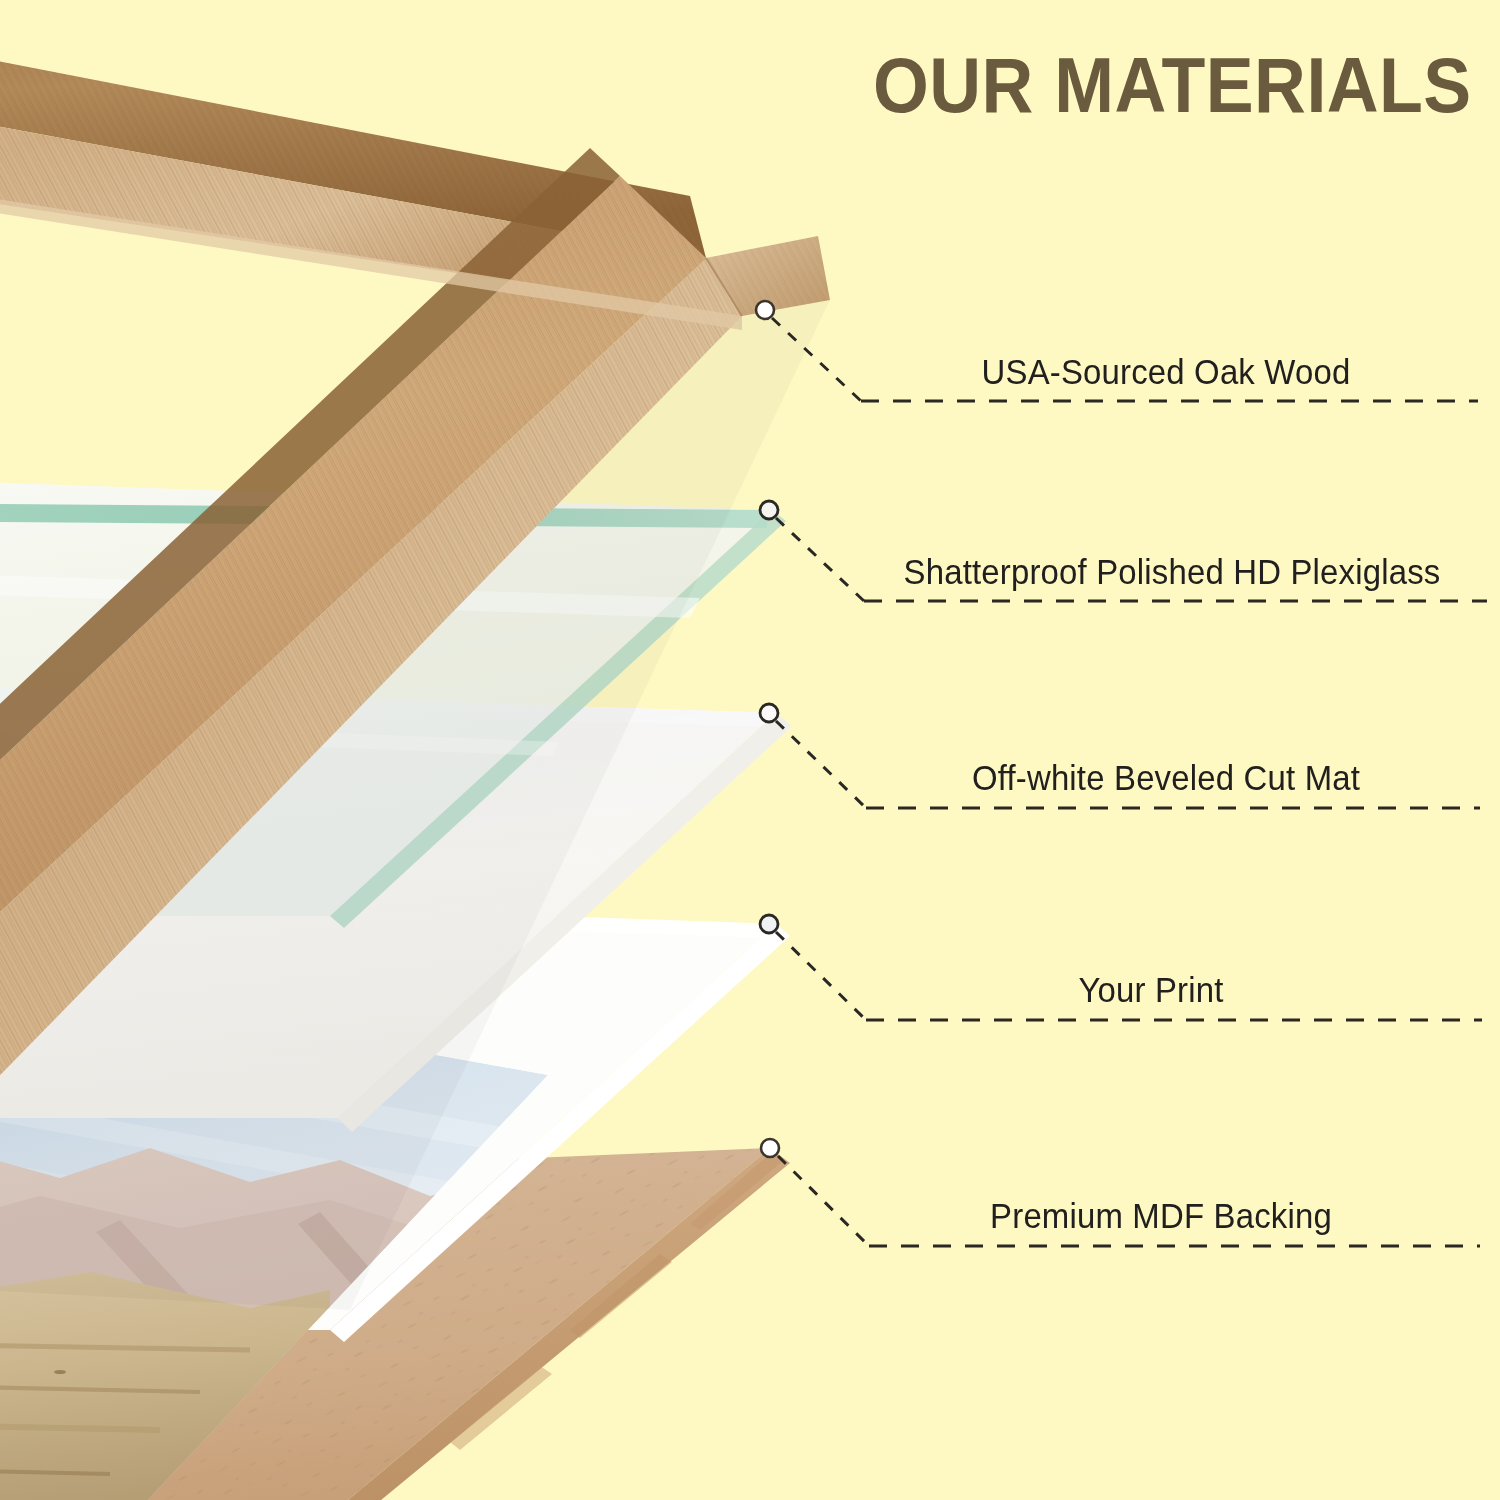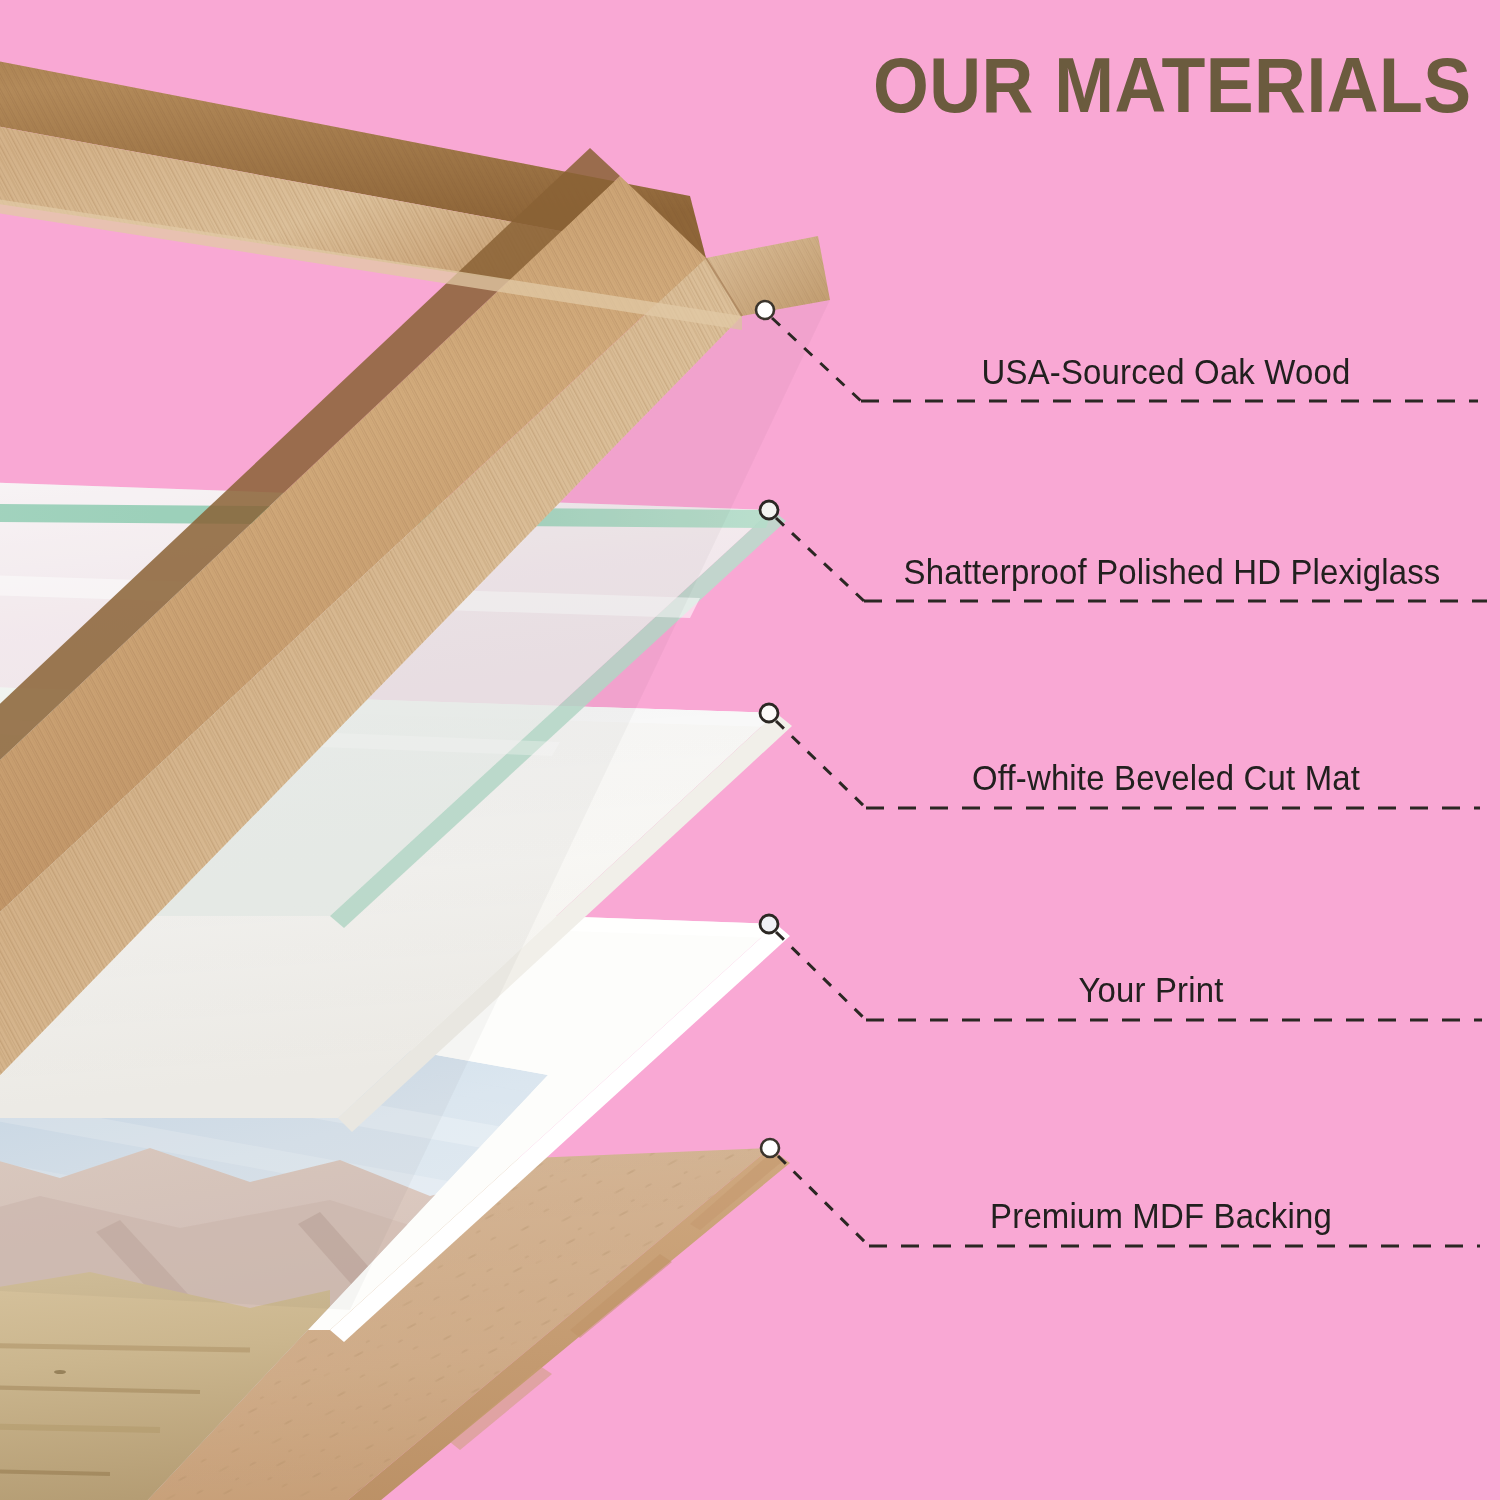--- a/index.html
+++ b/index.html
@@ -50,21 +50,21 @@
     color: #22201f;
     white-space: nowrap;
     letter-spacing: 0.2px;
     transform: scaleX(0.94);
     transform-origin: center bottom;
   }
 </style>
 </head>
 <body style="background: rgb(233, 230, 225);">
 
-<div id="page" style="background: #f9a8d4;">
+<div id="page" style="background: #fef9c3;">
 
   <div id="heading" style="color: rgb(107, 91, 62);">OUR MATERIALS</div>
 
   <svg id="art" viewBox="0 0 1500 1500">
     <defs>
 
       <linearGradient id="oakTopFace" x1="0" y1="0" x2="1" y2="0.55">
         <stop offset="0" stop-color="#caa478"></stop>
         <stop offset="0.22" stop-color="#d9bb93"></stop>
         <stop offset="0.50" stop-color="#d3b188"></stop>

